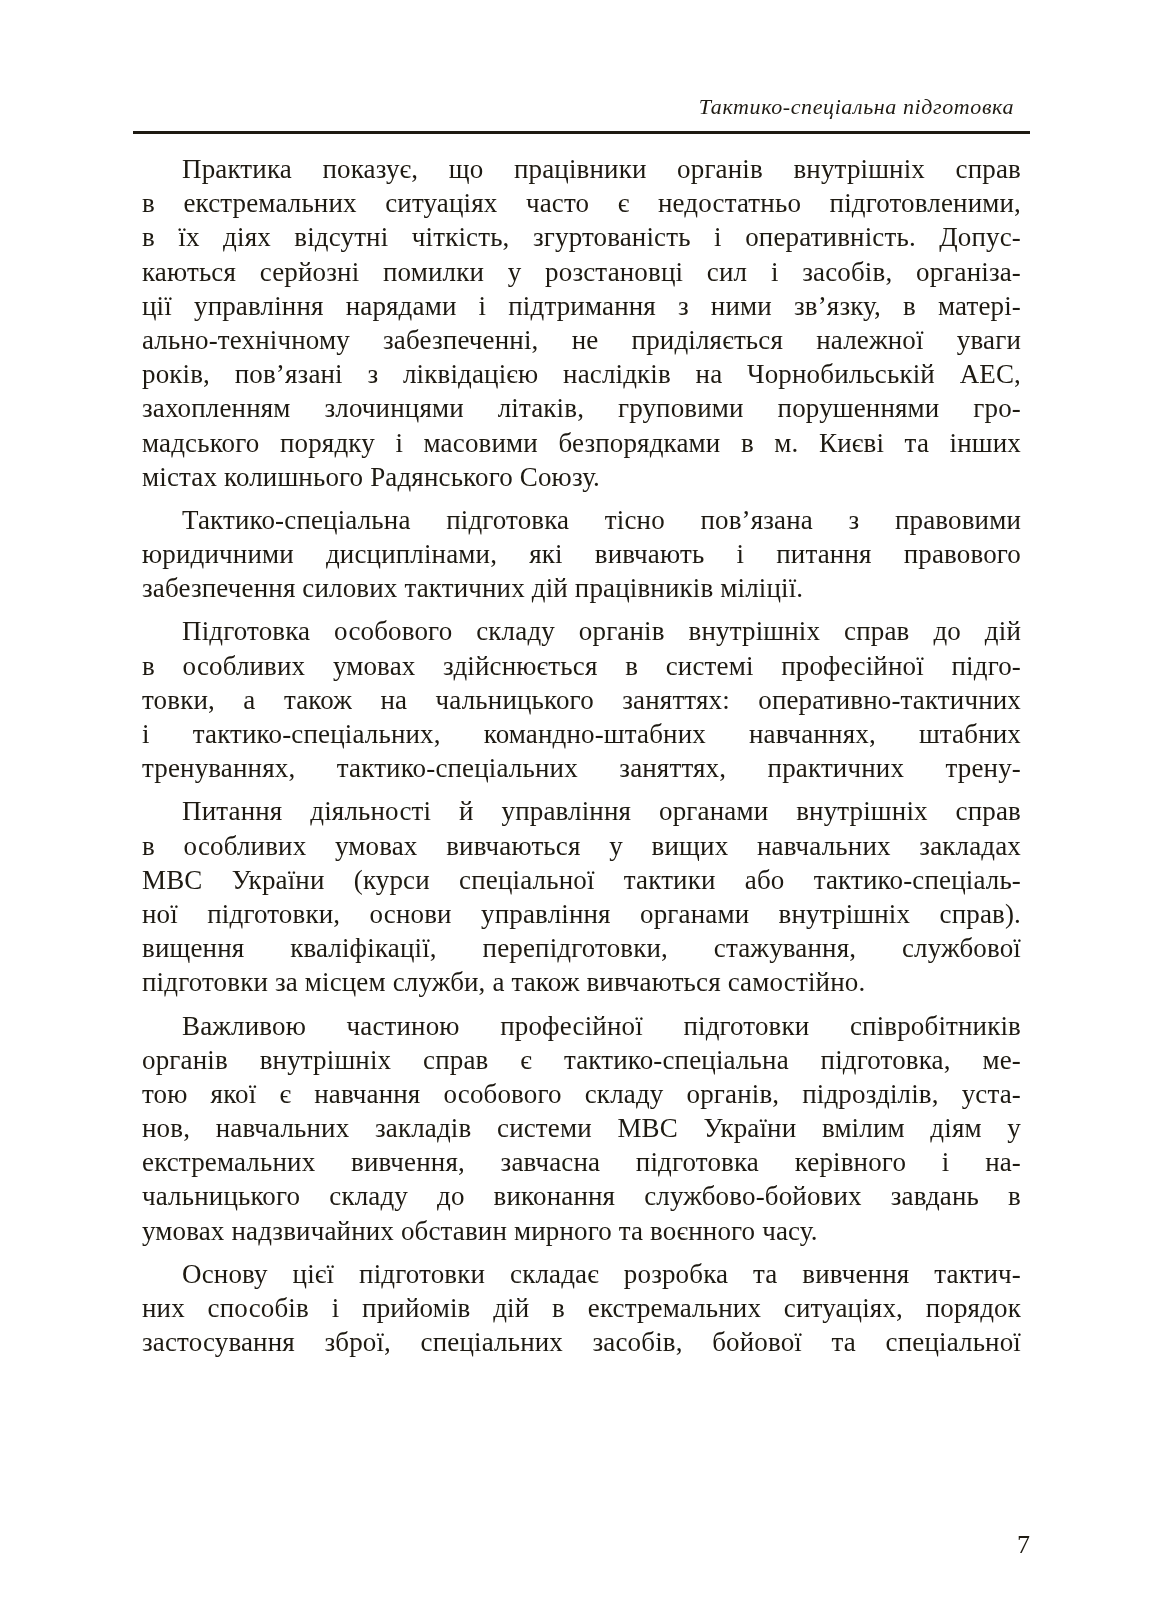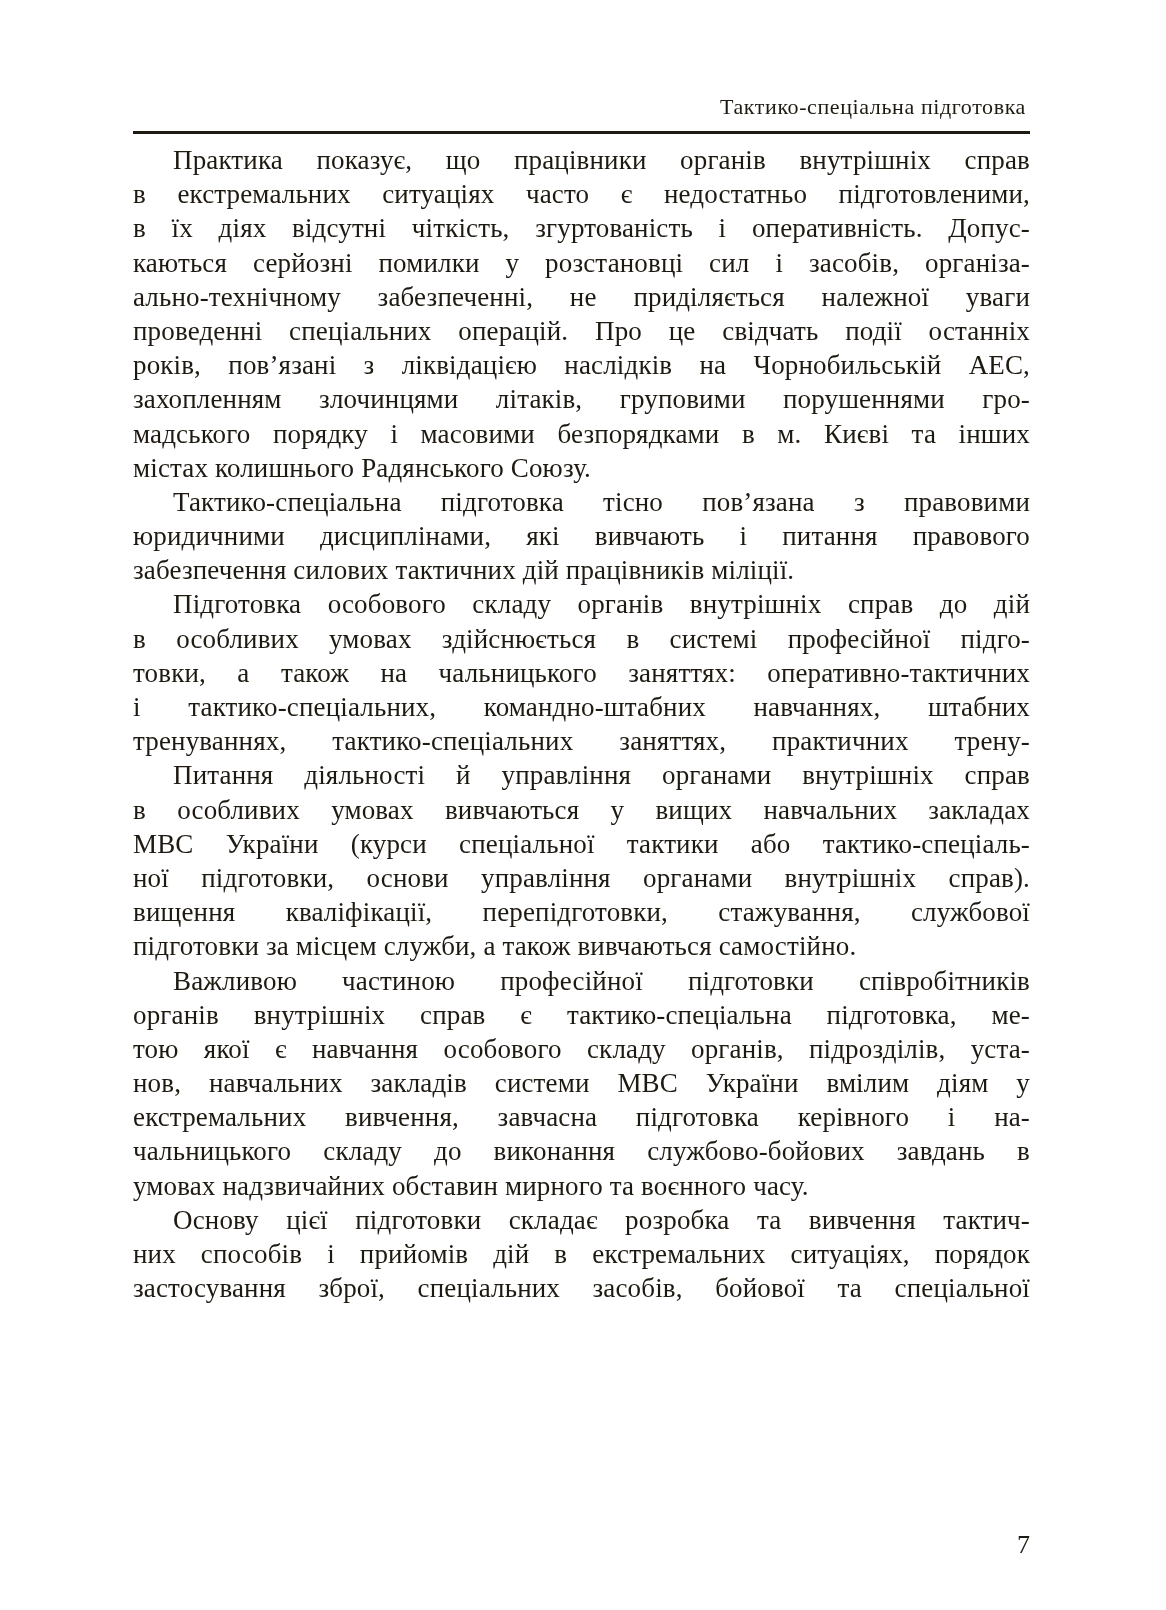--- a/index.html
+++ b/index.html
@@ -18,41 +18,42 @@
     .page {
       position: absolute;
       left: 133px;
       top: 0;
       width: 897px;
       height: 1610px;
     }
     .running-header {
       position: absolute;
       top: 94px;
-      right: 4px;
+      right: 16px;
+      font-style: italic;
       font-size: 22px;
       letter-spacing: 0.6px;
       color: #1e1a12;
     }
     .header-rule {
       position: absolute;
       top: 131px;
       left: 0;
       width: 897px;
       height: 0;
       border-top: 3px solid #1e1a12;
     }
     .body-text {
       position: absolute;
       top: 143px;
       left: 0;
       width: 897px;
     }
     .para {
-      margin: 0;
+      margin: 9px;
       font-size: 27px;
       line-height: 34.2px;
       text-align: justify;
       text-indent: 40px;
       letter-spacing: 0.15px;
       hyphens: manual;
     }
     .line {
       display: block;
       text-align: justify;
@@ -82,22 +83,22 @@
   <div class="running-header">Тактико-спеціальна підготовка</div>
   <div class="header-rule"></div>
 
   <div class="body-text">
 
     <p class="para">
       <span class="line first">Практика показує, що працівники органів внутрішніх справ</span>
       <span class="line">в екстремальних ситуаціях часто є недостатньо підготовленими,</span>
       <span class="line">в їх діях відсутні чіткість, згуртованість і оперативність. Допус-</span>
       <span class="line">каються серйозні помилки у розстановці сил і засобів, організа-</span>
+      <span class="line">ції управління нарядами і підтримання з ними зв’язку, в матері-</span>
       <span class="line">ально-технічному забезпеченні, не приділяється належної уваги</span>
-      <span class="line">проведенні спеціальних операцій. Про це свідчать події останніх</span>
       <span class="line">років, пов’язані з ліквідацією наслідків на Чорнобильській АЕС,</span>
       <span class="line">захопленням злочинцями літаків, груповими порушеннями гро-</span>
       <span class="line">мадського порядку і масовими безпорядками в м. Києві та інших</span>
       <span class="line last">містах колишнього Радянського Союзу.</span>
     </p>
 
     <p class="para">
       <span class="line first">Тактико-спеціальна підготовка тісно пов’язана з правовими</span>
       <span class="line">юридичними дисциплінами, які вивчають і питання правового</span>
       <span class="line last">забезпечення силових тактичних дій працівників міліції.</span>

